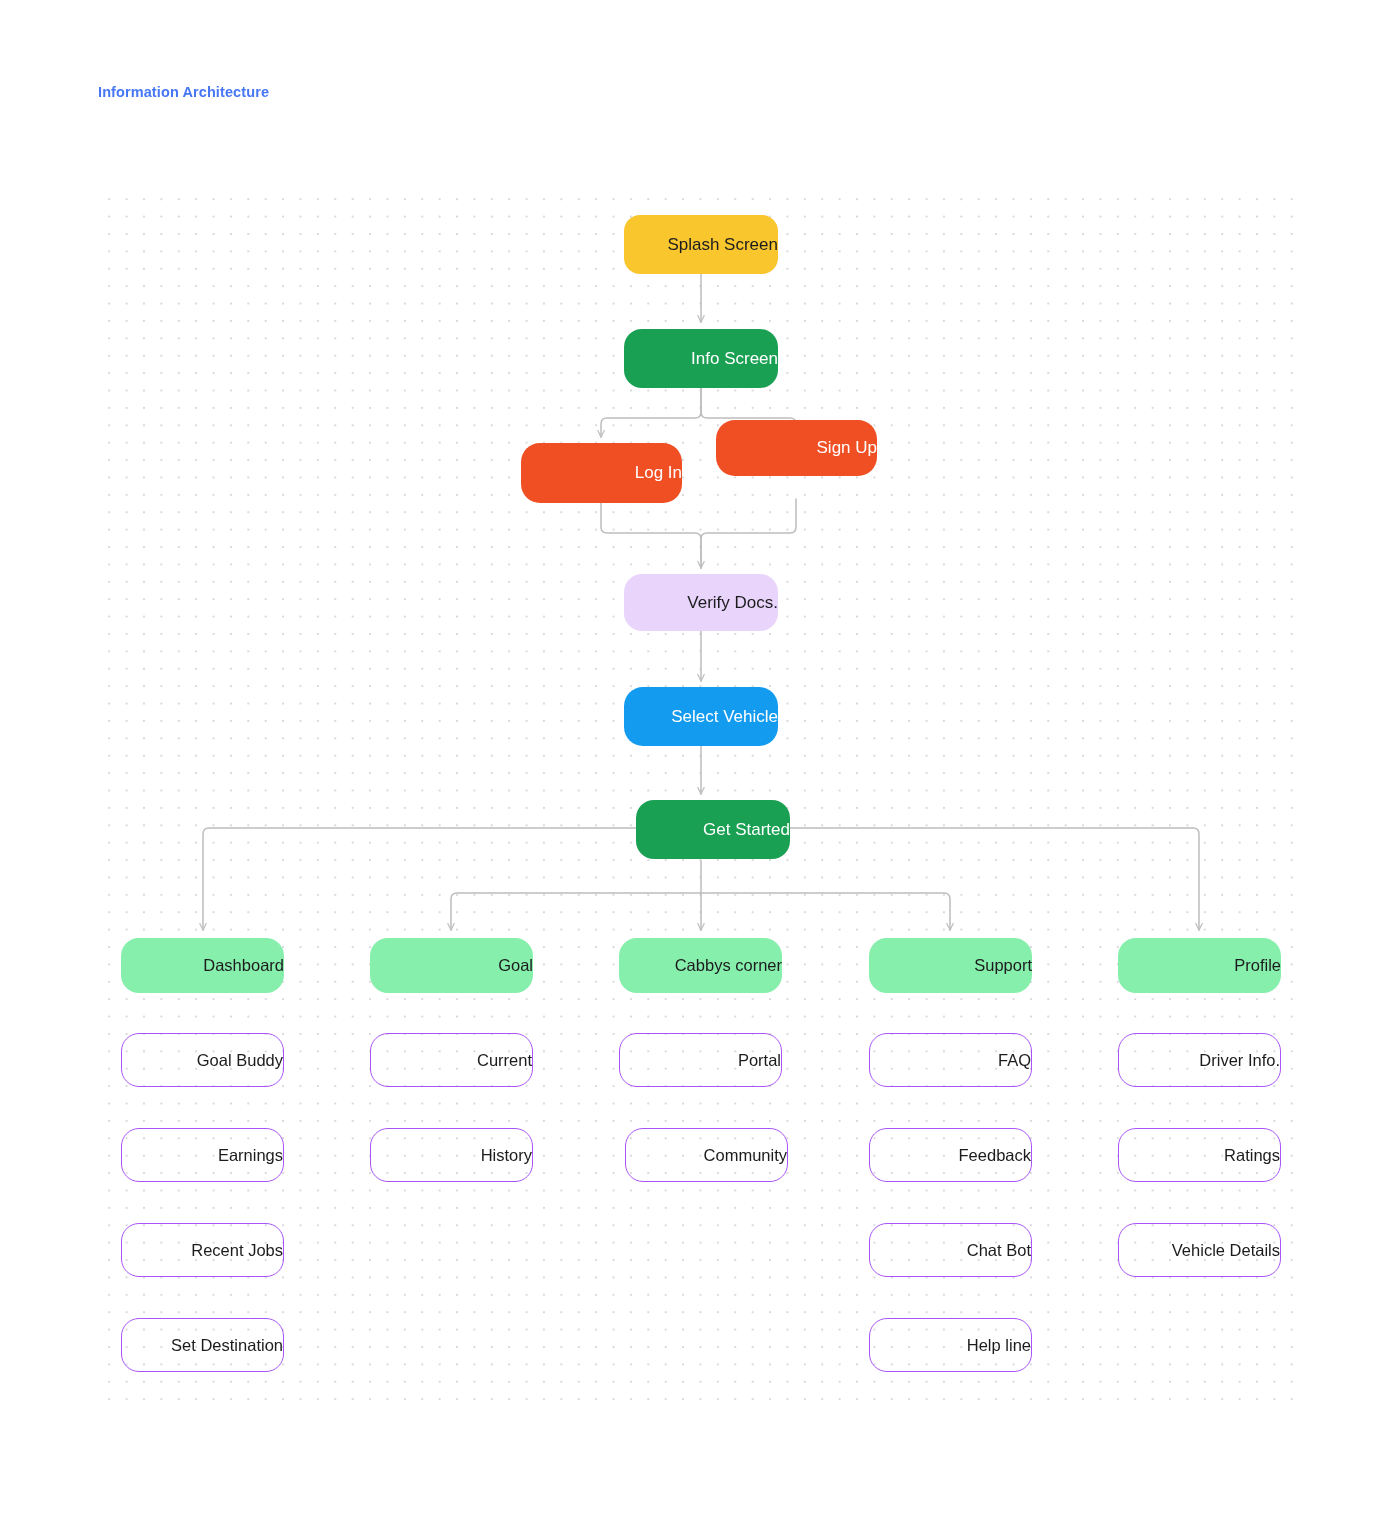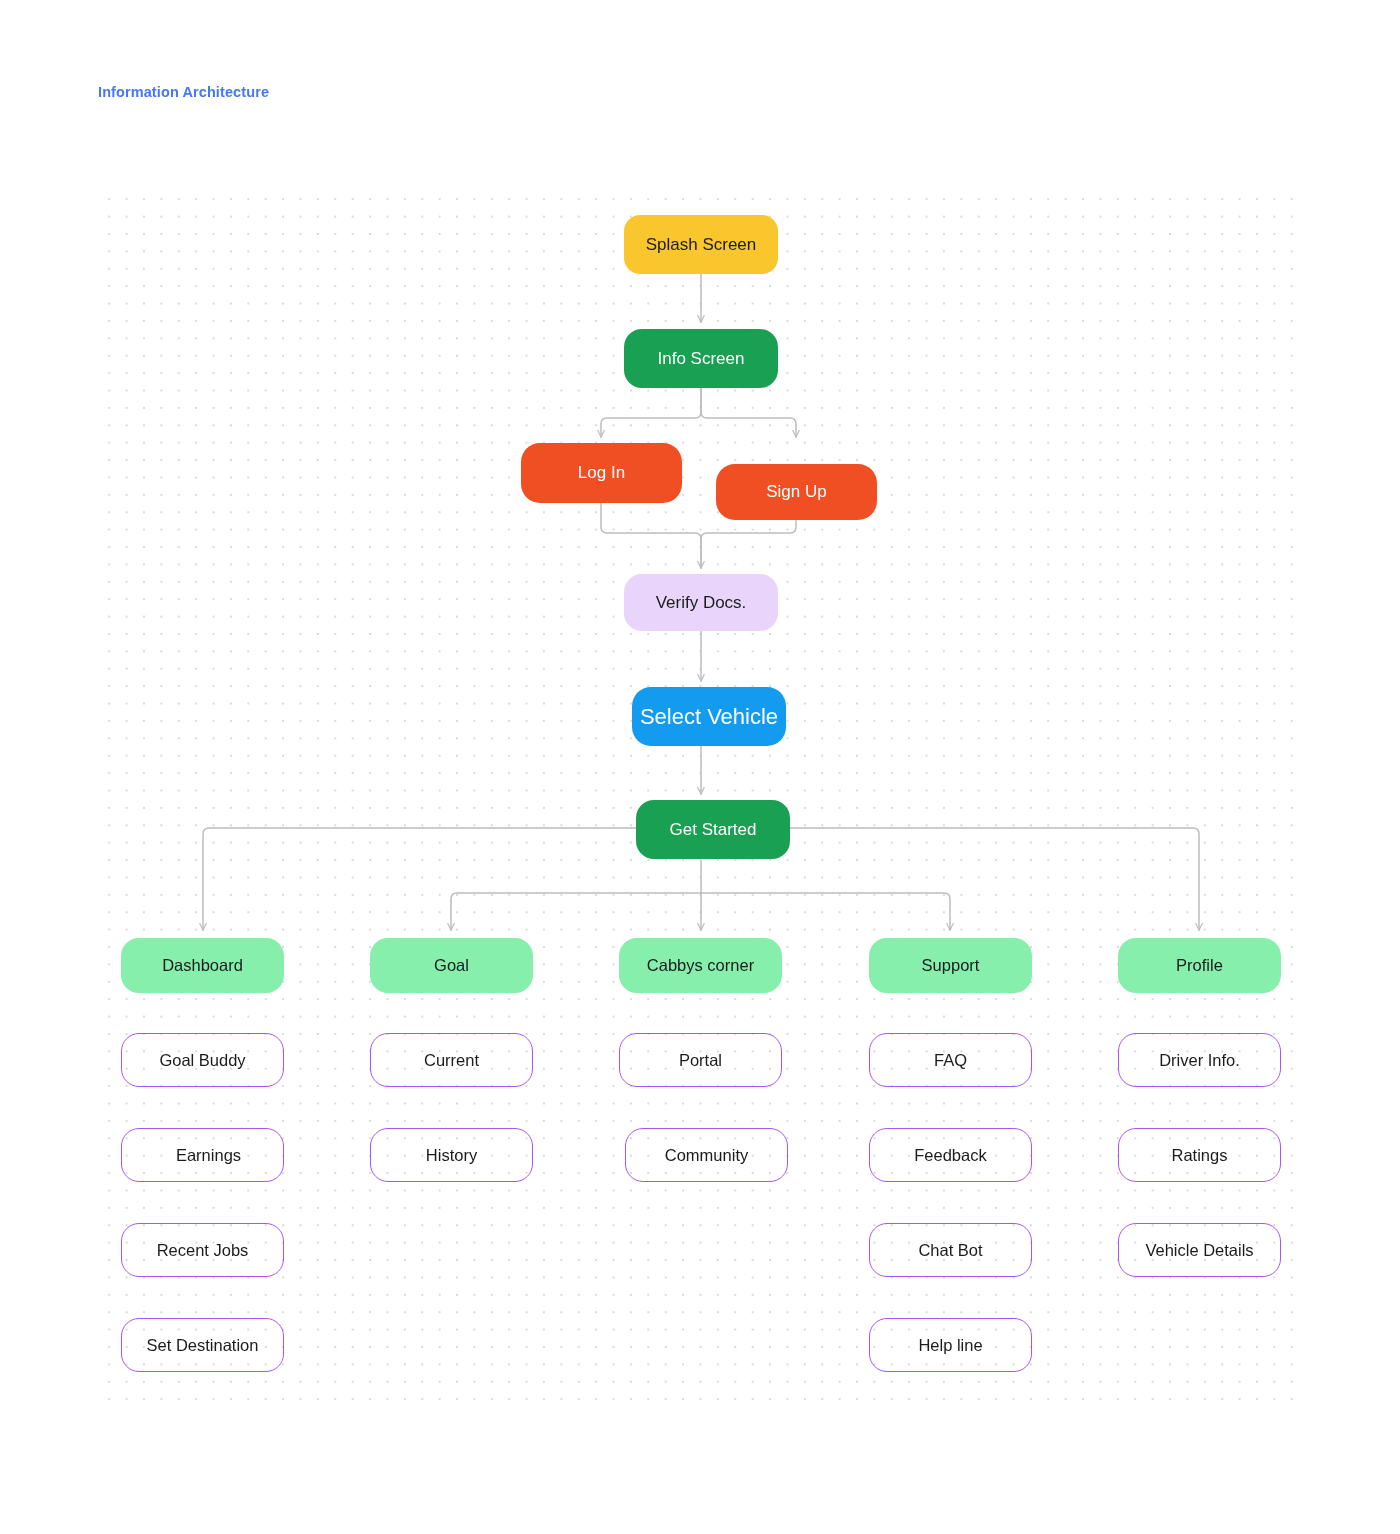--- a/index.html
+++ b/index.html
@@ -45,21 +45,21 @@
     width: 1400px;
     height: 1534px;
     pointer-events: none;
   }
 
   .node {
     position: absolute;
     box-sizing: border-box;
     display: flex;
     align-items: center;
-    justify-content: center;
+    justify-content: flex-end;
     text-align: center;
     line-height: 1.15;
     white-space: nowrap;
   }
 
   
   .n-splash {
     background: #fac62e;
     color: #1c1c1e;
     border-radius: 16px;
@@ -80,22 +80,21 @@
   .n-lilac {
     background: #e9d5fb;
     color: #1c1c1e;
     border-radius: 18px;
     font-size: 17px;
   }
   .n-blue {
     background: #139bf0;
     color: #ffffff;
     border-radius: 19px;
-    font-size: 22px;
-    margin-left: 8px;
+    font-size: 17px;
   }
   .n-cat {
     background: #86efac;
     color: #1c1c1e;
     border-radius: 18px;
     font-size: 16.5px;
   }
   .n-leaf {
     background: transparent;
     color: #1c1c1e;
@@ -147,21 +146,21 @@
 </div>
 
 <div class="node n-green" style="left:624px; top:329px; width:154px; height:59px;">
   <span>Info Screen</span>
 </div>
 
 <div class="node n-orange" style="left:521px; top:443px; width:161px; height:60px;">
   <span>Log In</span>
 </div>
 
-<div class="node n-orange" style="left:716px; top:464px; width:161px; height:56px;">
+<div class="node n-orange" style="left:716px; top:420px; width:161px; height:56px;">
   <span>Sign Up</span>
 </div>
 
 <div class="node n-lilac" style="left:624px; top:574px; width:154px; height:57px;">
   <span>Verify Docs.</span>
 </div>
 
 <div class="node n-blue" style="left:624px; top:687px; width:154px; height:59px;">
   <span>Select Vehicle</span>
 </div>

